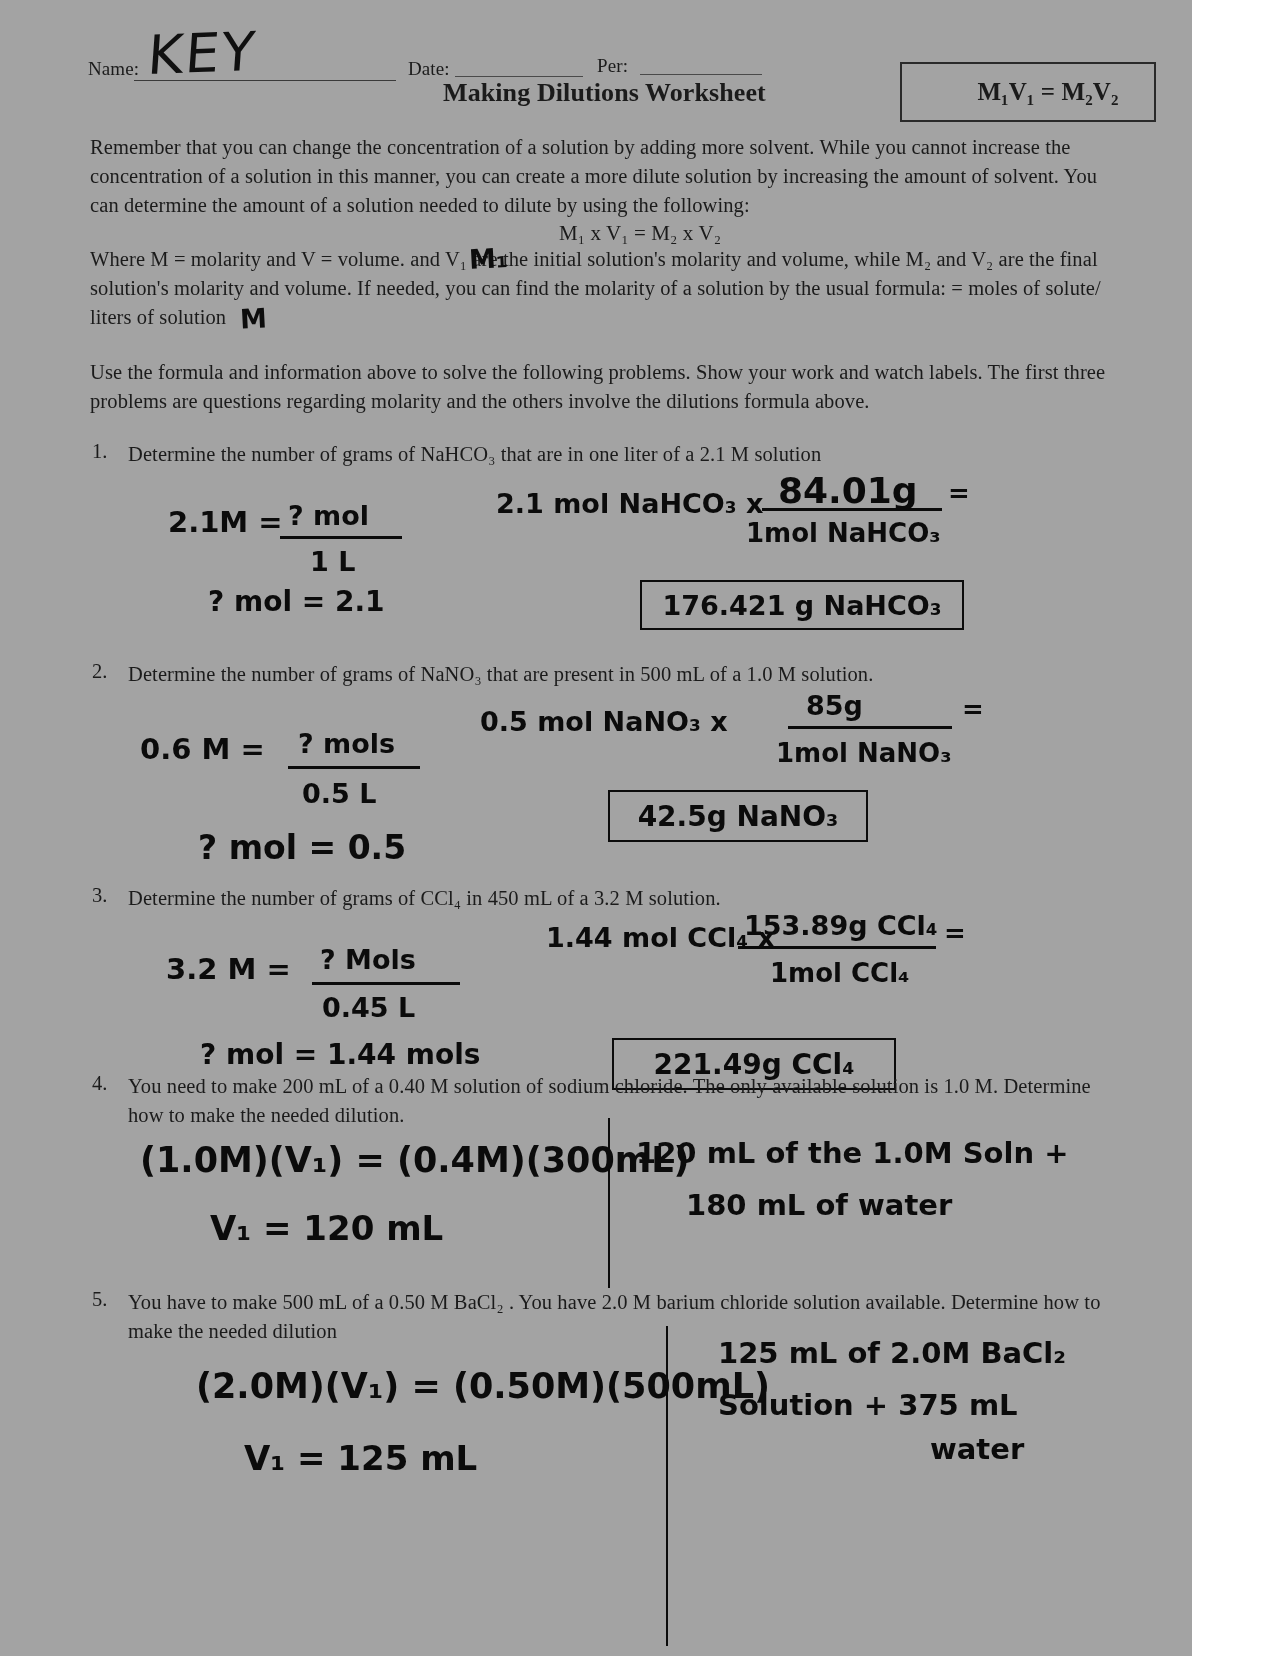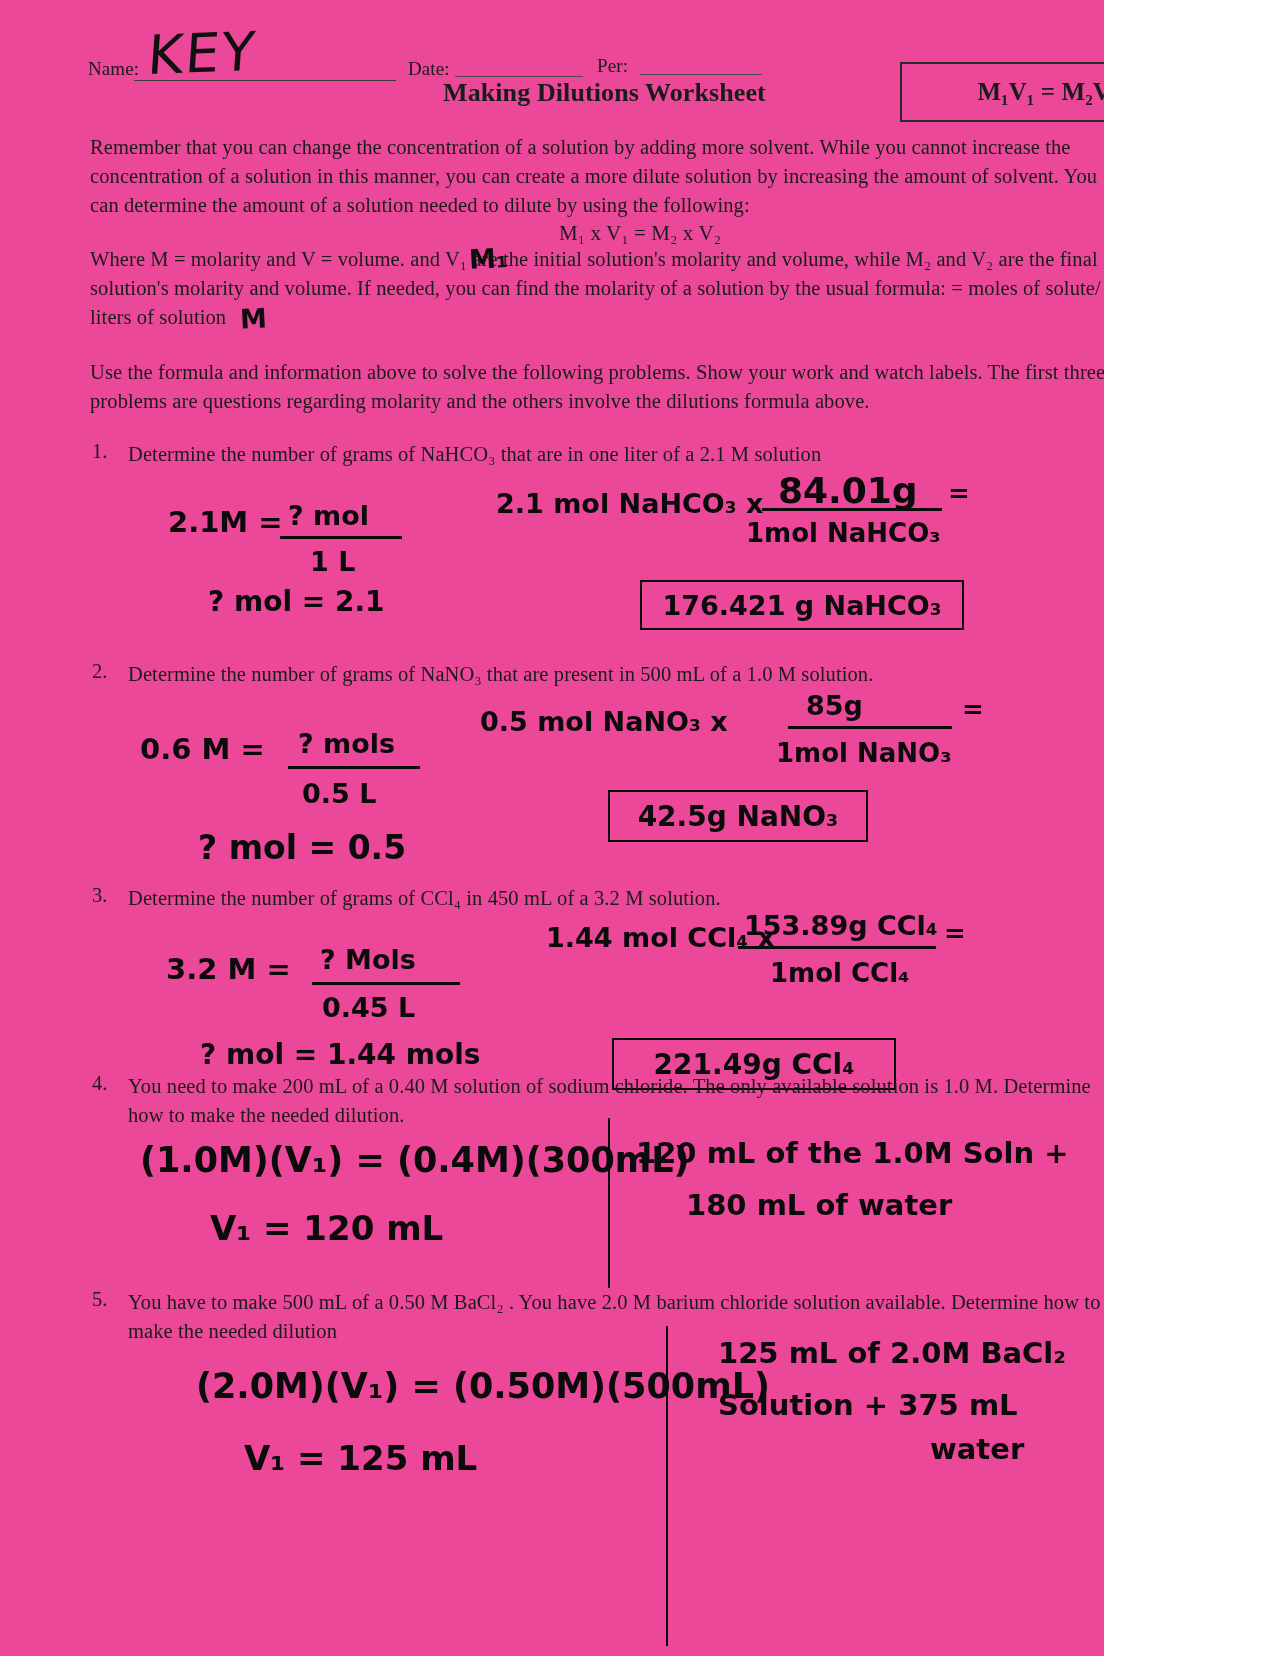--- a/index.html
+++ b/index.html
@@ -3,23 +3,23 @@
 <meta charset="utf-8">
 <title>Making Dilutions Worksheet</title>
 <style>
   html, body {
     margin: 0;
     padding: 0;
     background: #ffffff;
   }
   .page {
     position: relative;
-    width: 1104px;
+    width: 1192px;
     height: 1656px;
-    background: #ec4899;
+    background: #a3a3a3;
     overflow: hidden;
     font-family: "Liberation Serif", serif;
     color: #121212;
   }
   
   .printed {
     font-family: "Liberation Serif", serif;
     color: #1b1b1b;
     letter-spacing: 0.1px;
   }

